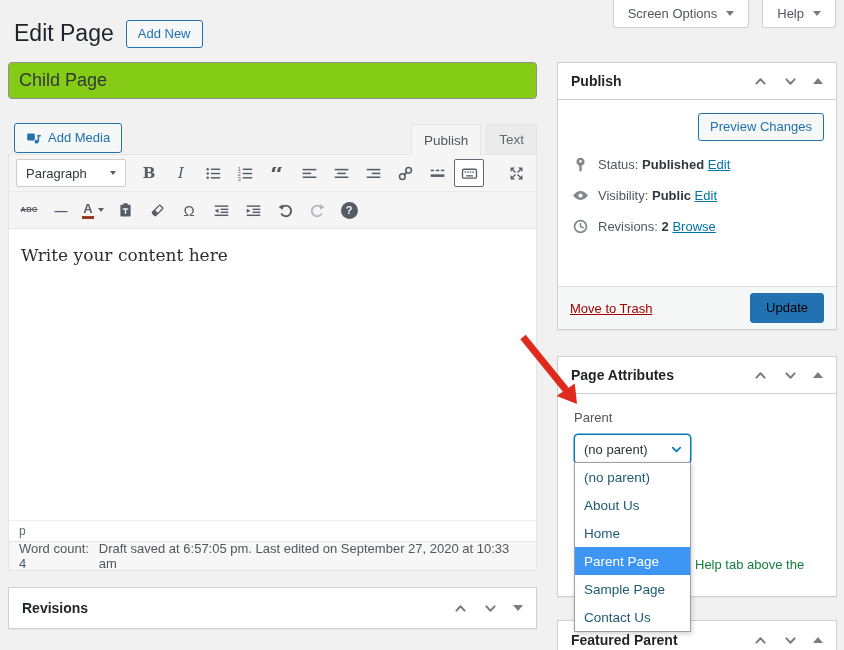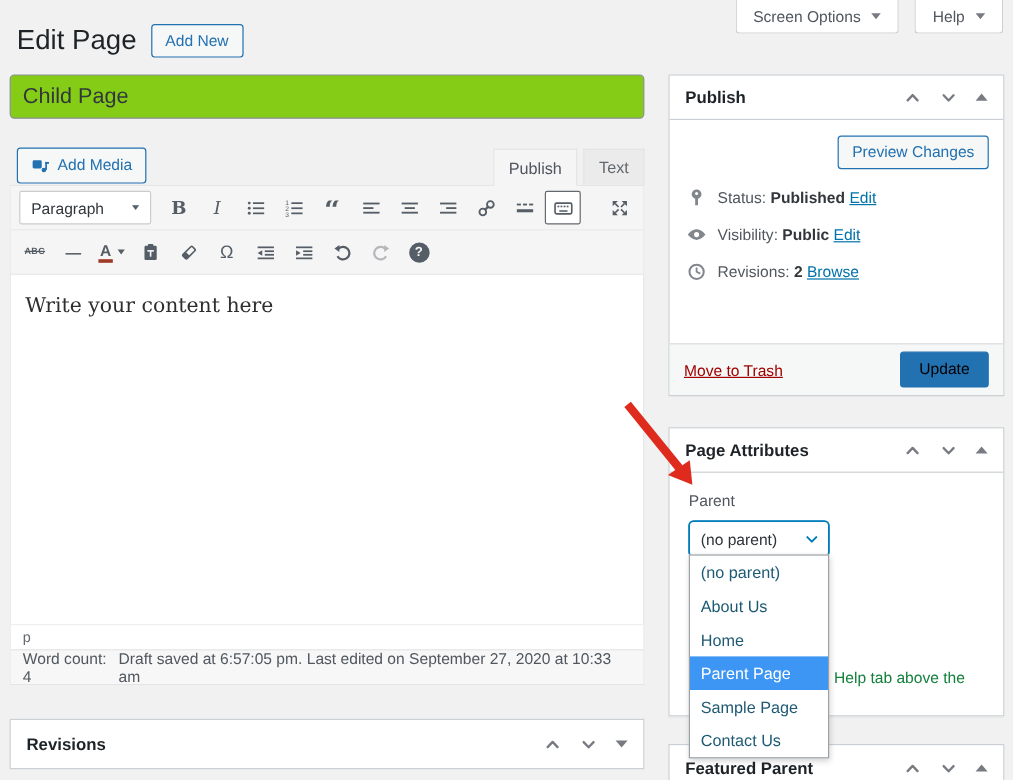--- a/index.html
+++ b/index.html
@@ -72,21 +72,21 @@
   .path-bar{border-top:1px solid #eee;height:20px;display:flex;align-items:center;padding:0 10px;
     font-size:12px;color:#646970;background:#fff;}
   .status-bar{display:flex;justify-content:space-between;align-items:center;background:#f7f7f7;
     border-top:1px solid #e5e5e5;padding:0 10px;height:28px;font-size:13px;color:#50575e;}
   
   .panel{background:#fff;border:1px solid #ccd0d4;box-shadow:0 1px 1px rgba(0,0,0,.04);box-sizing:border-box;}
   .panel-header{display:flex;align-items:center;height:38px;padding:0 13px;cursor:pointer;}
   .panel-title{flex:1;font-size:14px;font-weight:700;color:#1d2327;}
   .panel-controls{display:flex;align-items:center;gap:15px;color:#787c82;}
   .ctrl{width:15px;height:15px;cursor:pointer;}
-  .revisions{margin-top:28px;}
+  .revisions{margin-top:16px;}
   .revisions .panel-header{height:40px;}
   
   .publish{height:268px;display:flex;flex-direction:column;}
   .publish .panel-header{border-bottom:1px solid #ccd0d4;height:36px;}
   .minor-actions{padding:13px 12px 6px;text-align:right;}
   .misc-section{padding:2px 14px 0;}
   .misc-row{display:flex;align-items:center;gap:9px;padding:7px 0;font-size:13px;color:#50575e;}
   .misc-row .prow{width:17px;height:17px;color:#82878c;flex:none;}
   .misc-row b{color:#32373c;font-weight:700;}
   .link{color:var(--link_blue,#0073aa);text-decoration:underline;cursor:pointer;}

